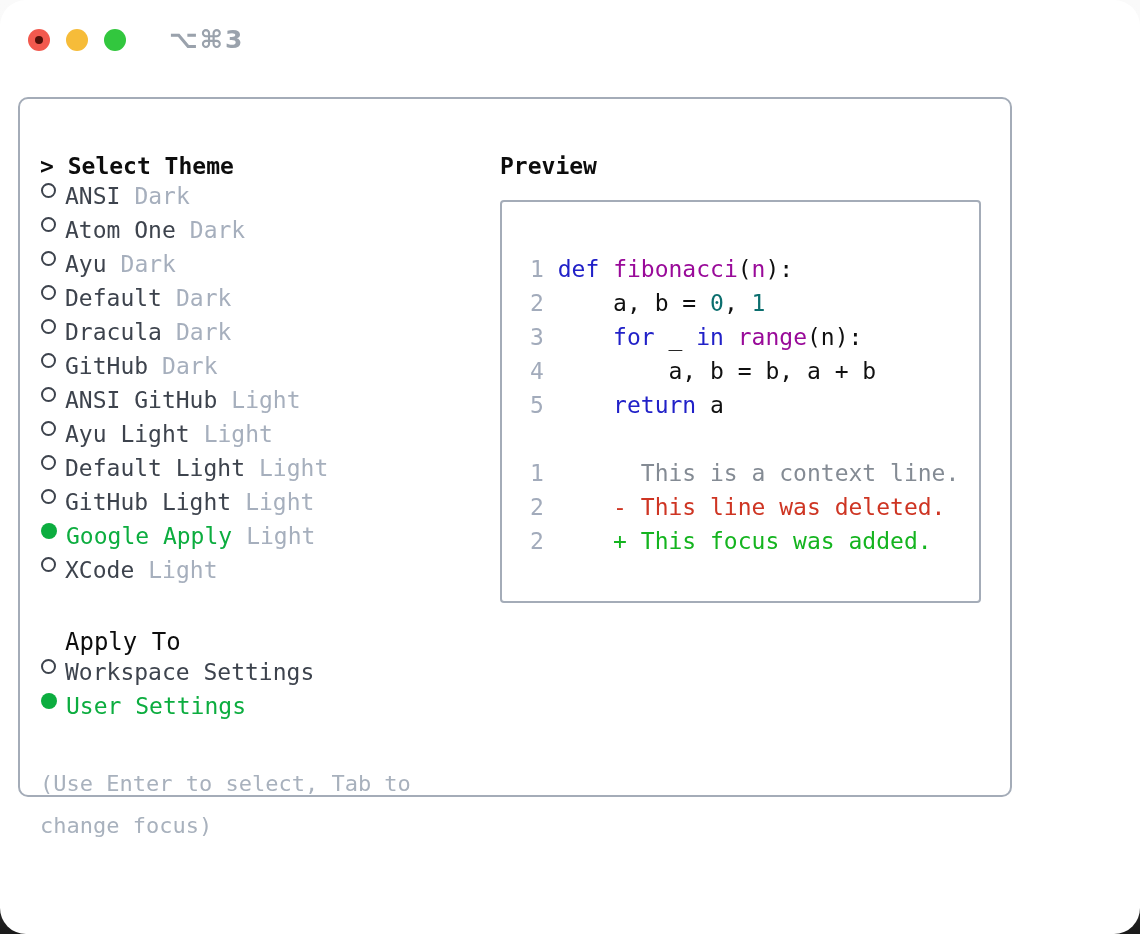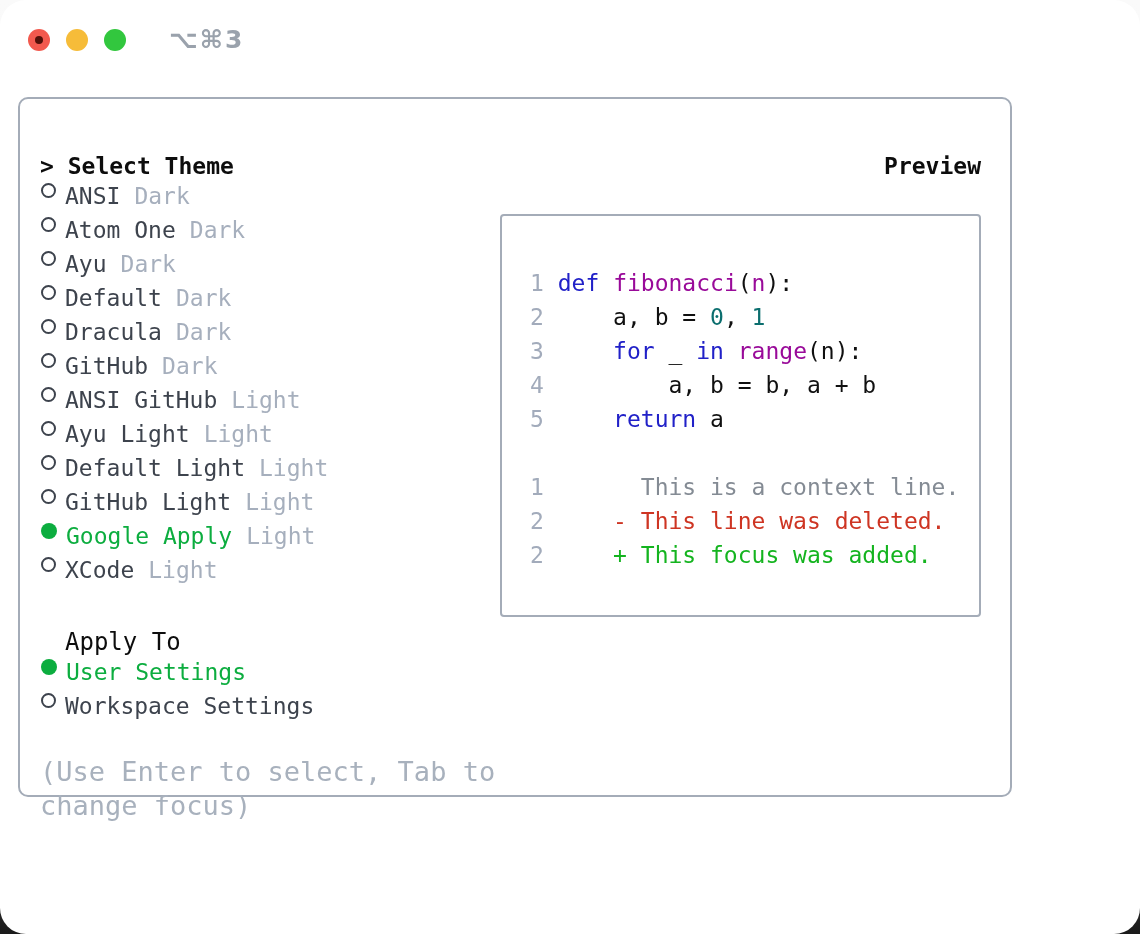--- a/index.html
+++ b/index.html
@@ -52,30 +52,30 @@
 
   .list-header{
     height:34px; line-height:34px; font-weight:bold; color:var(--black);
     font-size:23px; white-space:pre;
   }
   .sub-header{
     height:34px; line-height:34px; font-size:24px; color:var(--black);
     padding-left:25px; margin-top:34px;
   }
   .hint{
-    margin-top:28px; font-size:27px; line-height:34px;
+    margin-top:36px; font-size:22px; line-height:42px;
     color:var(--hint); white-space:pre-line;
   }
   
   .preview-label{
     height:34px; line-height:34px; font-weight:bold;
-    font-size:23px; color:var(--black);text-align:right;
+    font-size:23px; color:var(--black);
   }
   .preview-box{
-    margin-top:31px; width:481px; height:403px;
+    margin-top:17px; width:481px; height:403px;
     border:2px solid var(--border); border-radius:4px; background:#fff;
     overflow:hidden;
   }
   .code{ padding:50px 0 0 28px; font-size:23px; }
   .cl{ height:34px; line-height:34px; white-space:pre; }
   .ln{ color:var(--lnc); }
   .tk-plain{ color:var(--plain); }
   .tk-kw{ color:var(--kw); }
   .tk-fn{ color:var(--fn); }
   .tk-num{ color:var(--num); }
@@ -106,22 +106,22 @@
           <div class="row"><span class="marker"></span><span class="name">GitHub</span><span class="tagv">Dark</span></div>
           <div class="row"><span class="marker"></span><span class="name">ANSI GitHub</span><span class="tagv">Light</span></div>
           <div class="row"><span class="marker"></span><span class="name">Ayu Light</span><span class="tagv">Light</span></div>
           <div class="row"><span class="marker"></span><span class="name">Default Light</span><span class="tagv">Light</span></div>
           <div class="row"><span class="marker"></span><span class="name">GitHub Light</span><span class="tagv">Light</span></div>
           <div class="row sel"><span class="marker"></span><span class="name">Google Apply</span><span class="tagv">Light</span></div>
           <div class="row"><span class="marker"></span><span class="name">XCode</span><span class="tagv">Light</span></div>
         </div>
       <div class="sub-header">Apply To</div>
       <div id="apply-list">
+          <div class="row"><span class="marker"></span><span class="name">Workspace Settings</span></div>
           <div class="row sel"><span class="marker"></span><span class="name">User Settings</span></div>
-          <div class="row"><span class="marker"></span><span class="name">Workspace Settings</span></div>
         </div>
       <div class="hint">(Use Enter to select, Tab to
 change focus)</div>
     </div>
 
     <div class="right-col">
       <div class="preview-label">Preview</div>
       <div class="preview-box">
         <div class="code" id="preview-code">
             <div class="cl"><span class="ln">1</span><span class="tk-plain"> </span><span class="tk-kw">def</span><span class="tk-plain"> </span><span class="tk-fn">fibonacci</span><span class="tk-plain">(</span><span class="tk-fn">n</span><span class="tk-plain">):</span></div>

